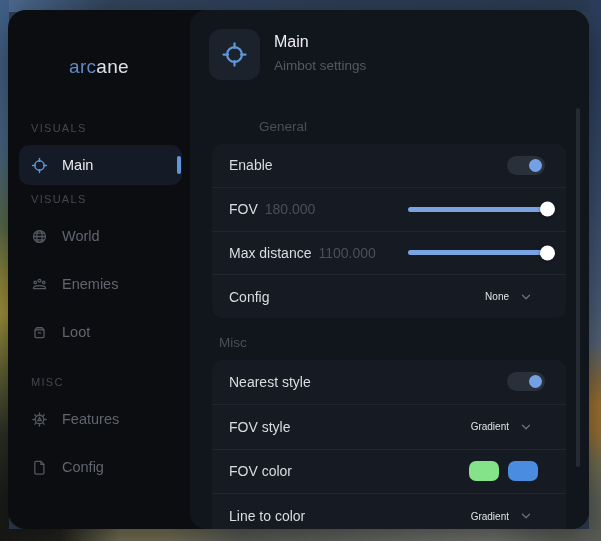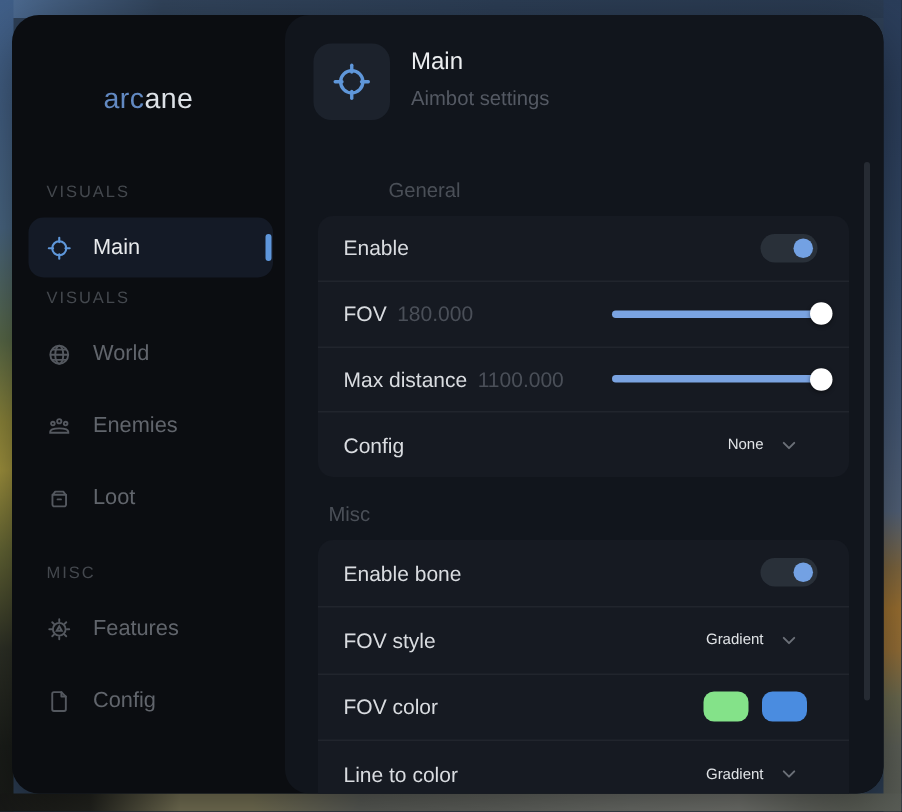--- a/index.html
+++ b/index.html
@@ -228,21 +228,21 @@
               <path d="M5 8.5l7 7 7-7"></path>
             </svg>
         </div>
       </div>
     </div>
 
     <div class="section-label label-misc">Misc</div>
 
     <div class="card card-misc">
       <div class="row">
-        <span class="row-label">Enable bone</span>
+        <span class="row-label">Nearest style</span>
         <span class="spacer"></span>
         <div class="toggle">
             <div class="knob"></div>
           </div>
       </div>
       <div class="row">
         <span class="row-label">FOV style</span>
         <span class="spacer"></span>
         <div class="dropdown">
           <span class="dropdown-value">Gradient</span>

